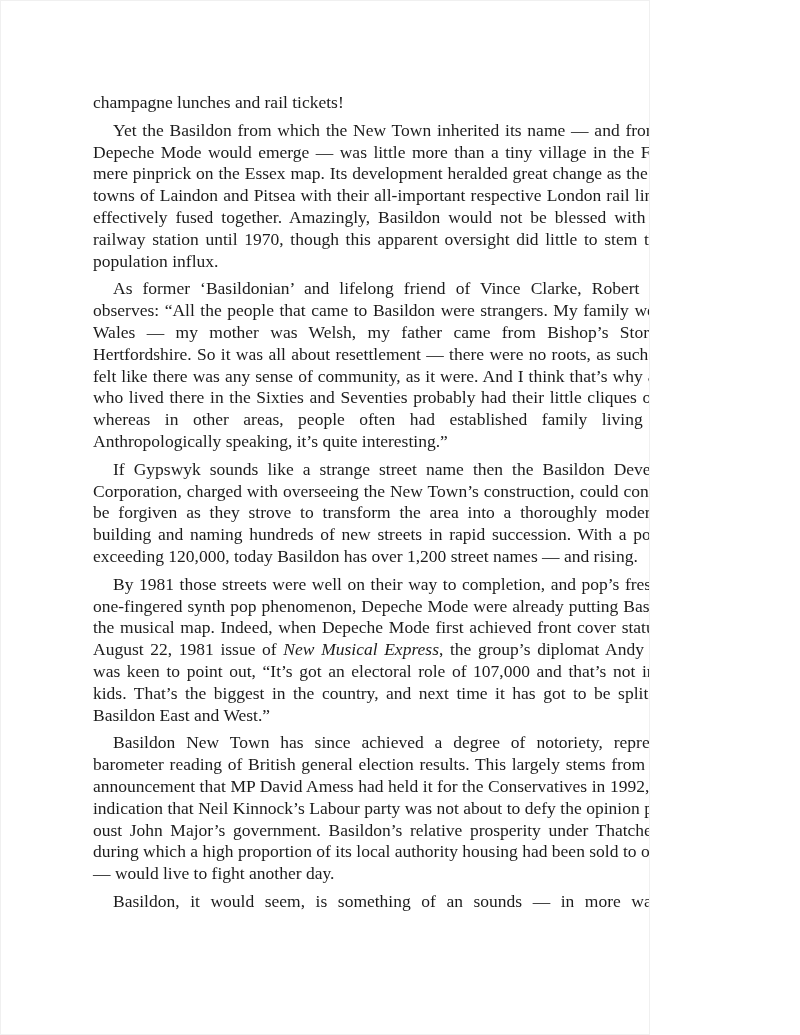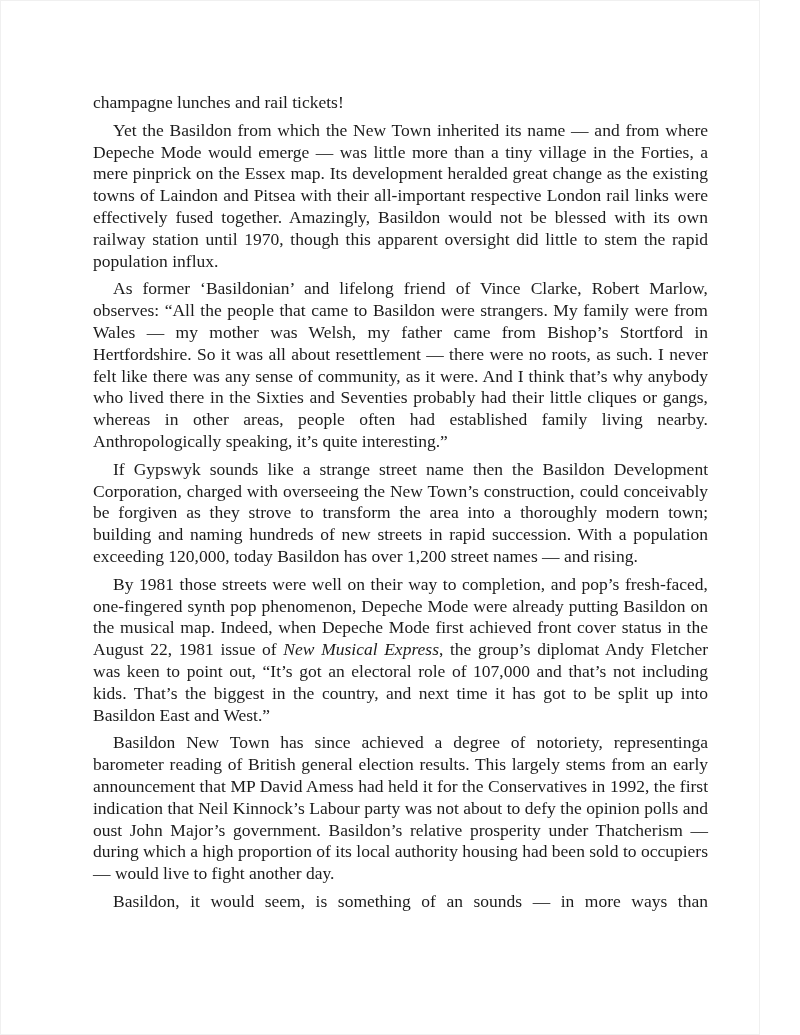--- a/index.html
+++ b/index.html
@@ -2,21 +2,21 @@
 <html><head>
 <meta charset="utf-8">
 <style>
   html, body {
     margin: 0;
     padding: 0;
     background: #ffffff;
   }
   .page {
     position: relative;
-    width: 760px;
+    width: 650px;
     height: 1035px;
     box-sizing: border-box;
     background: #ffffff;
     outline: 1px solid #f0f0f0;
     outline-offset: -1px;
     padding: 92px 92px 12px 93px;
     overflow: hidden;
   }
   .text-column {
     width: 615px;

